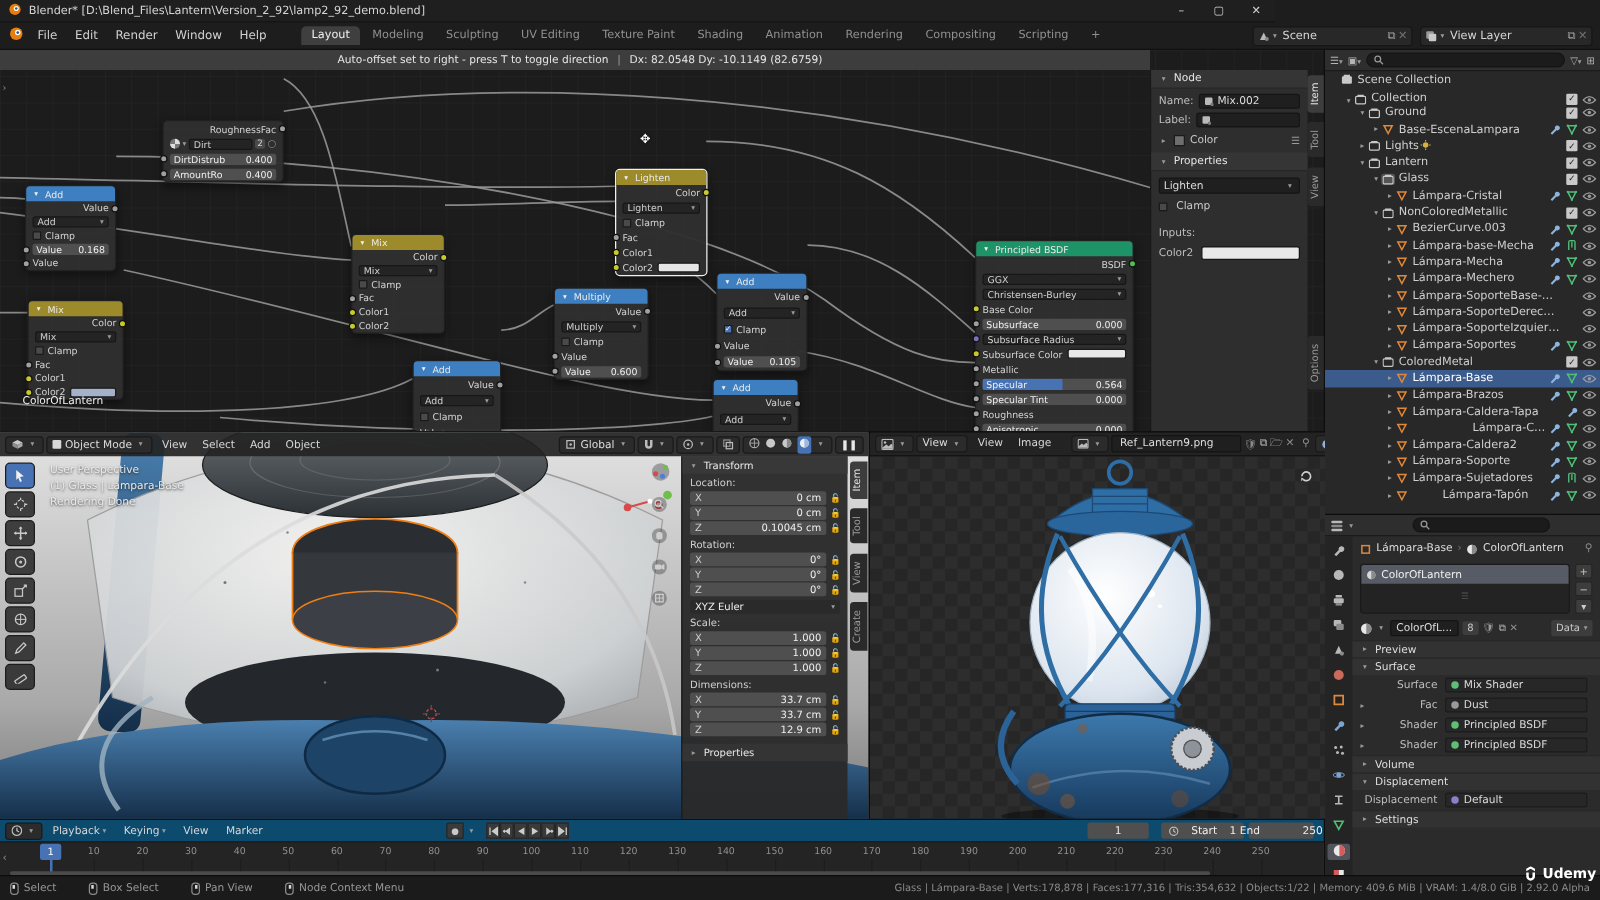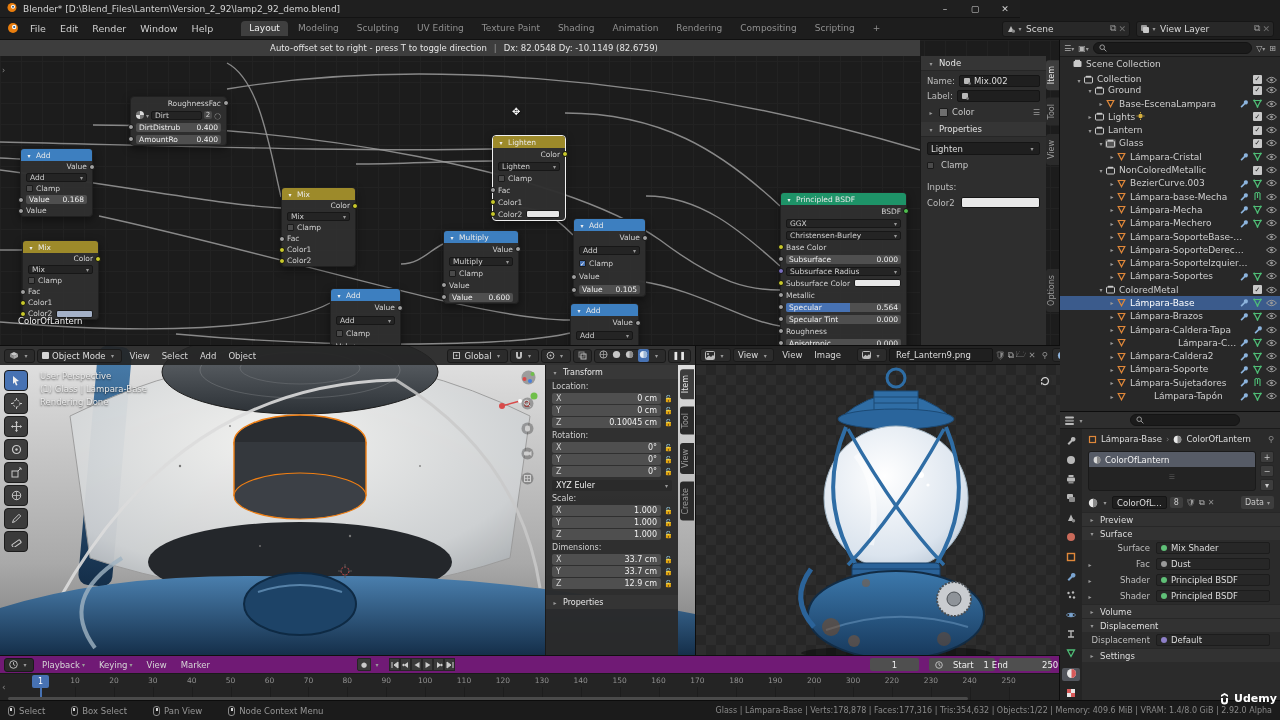--- a/index.html
+++ b/index.html
@@ -83,21 +83,21 @@
   #props-tabs { position:absolute; left:0; top:17px; width:22px; height:271px; background:#242424; display:flex; flex-direction:column; align-items:center; padding-top:6px; gap:7px; }
   .ptab { width:18px; height:13px; display:flex; align-items:center; justify-content:center; border-radius:2px; }
   .ptab.active { background:#52555c; }
   .panel-hdr { display:flex; align-items:center; gap:4px; color:#dedede; background:#323232; height:14px; padding:0 6px; border-top:1px solid #272727; }
   .prop-row { display:flex; align-items:center; height:16px; }
   .prop-label { width:74px; text-align:right; color:#bdbdbd; padding-right:6px; }
   .prop-val { flex:1; margin-right:10px; background:#272727; border:1px solid #1c1c1c; border-radius:2px; height:12px; display:flex; align-items:center; gap:4px; padding:0 4px; color:#dcdcdc; }
   .dot { width:6px; height:6px; border-radius:50%; flex:none; }
 
   
-  #timeline { left:0; top:655px; width:1060px; height:45px; background:#701a75; border-top:1px solid #101010; border-right:1px solid #0d0d0d; }
+  #timeline { left:0; top:655px; width:1060px; height:45px; background:#0c4a6e; border-top:1px solid #101010; border-right:1px solid #0d0d0d; }
   #tl-header { height:17px; display:flex; align-items:center; font-size:8.5px; gap:2px; padding:0 4px; }
   #tl-ruler { position:relative; height:28px; background:#242424; border-top:1px solid #1a1a1a; overflow:hidden; }
   .tick { position:absolute; top:2px; font-size:7.5px; color:#909090; transform:translateX(-50%); }
   .tickline { position:absolute; top:13px; bottom:0; width:1px; background:#1d1d1d; }
   .tl-field { background:#4f4f4f; border-radius:2px; height:13px; display:flex; align-items:center; justify-content:center; padding:0 6px; color:#eee; gap:4px; }
   .transport { width:11px; height:13px; background:#3a3a3a; border:1px solid #262626; display:flex; align-items:center; justify-content:center; }
 
   
   #statusbar { left:0; top:700px; width:1280px; height:20px; background:#1b1b1b; border-top:1px solid #0c0c0c; display:flex; align-items:center; font-size:8.5px; color:#969696; padding:0 8px; }
   .hint { display:flex; align-items:center; gap:4px; margin-right:26px; }
@@ -1981,21 +1981,21 @@
         <span class="tick" style="left: 658.51px;">160</span>
         <span class="tickline" style="left: 658.51px;"></span>
         <span class="tick" style="left: 697.41px;">170</span>
         <span class="tickline" style="left: 697.41px;"></span>
         <span class="tick" style="left: 736.31px;">180</span>
         <span class="tickline" style="left: 736.31px;"></span>
         <span class="tick" style="left: 775.21px;">190</span>
         <span class="tickline" style="left: 775.21px;"></span>
         <span class="tick" style="left: 814.11px;">200</span>
         <span class="tickline" style="left: 814.11px;"></span>
-        <span class="tick" style="left: 853.01px;">300</span>
+        <span class="tick" style="left: 853.01px;">210</span>
         <span class="tickline" style="left: 853.01px;"></span>
         <span class="tick" style="left: 891.91px;">220</span>
         <span class="tickline" style="left: 891.91px;"></span>
         <span class="tick" style="left: 930.81px;">230</span>
         <span class="tickline" style="left: 930.81px;"></span>
         <span class="tick" style="left: 969.71px;">240</span>
         <span class="tickline" style="left: 969.71px;"></span>
         <span class="tick" style="left: 1008.61px;">250</span>
         <span class="tickline" style="left: 1008.61px;"></span>
         <span style="position: absolute; left: 2px; top: 8px; color: rgb(138, 138, 138); font-size: 9px;">‹</span>

